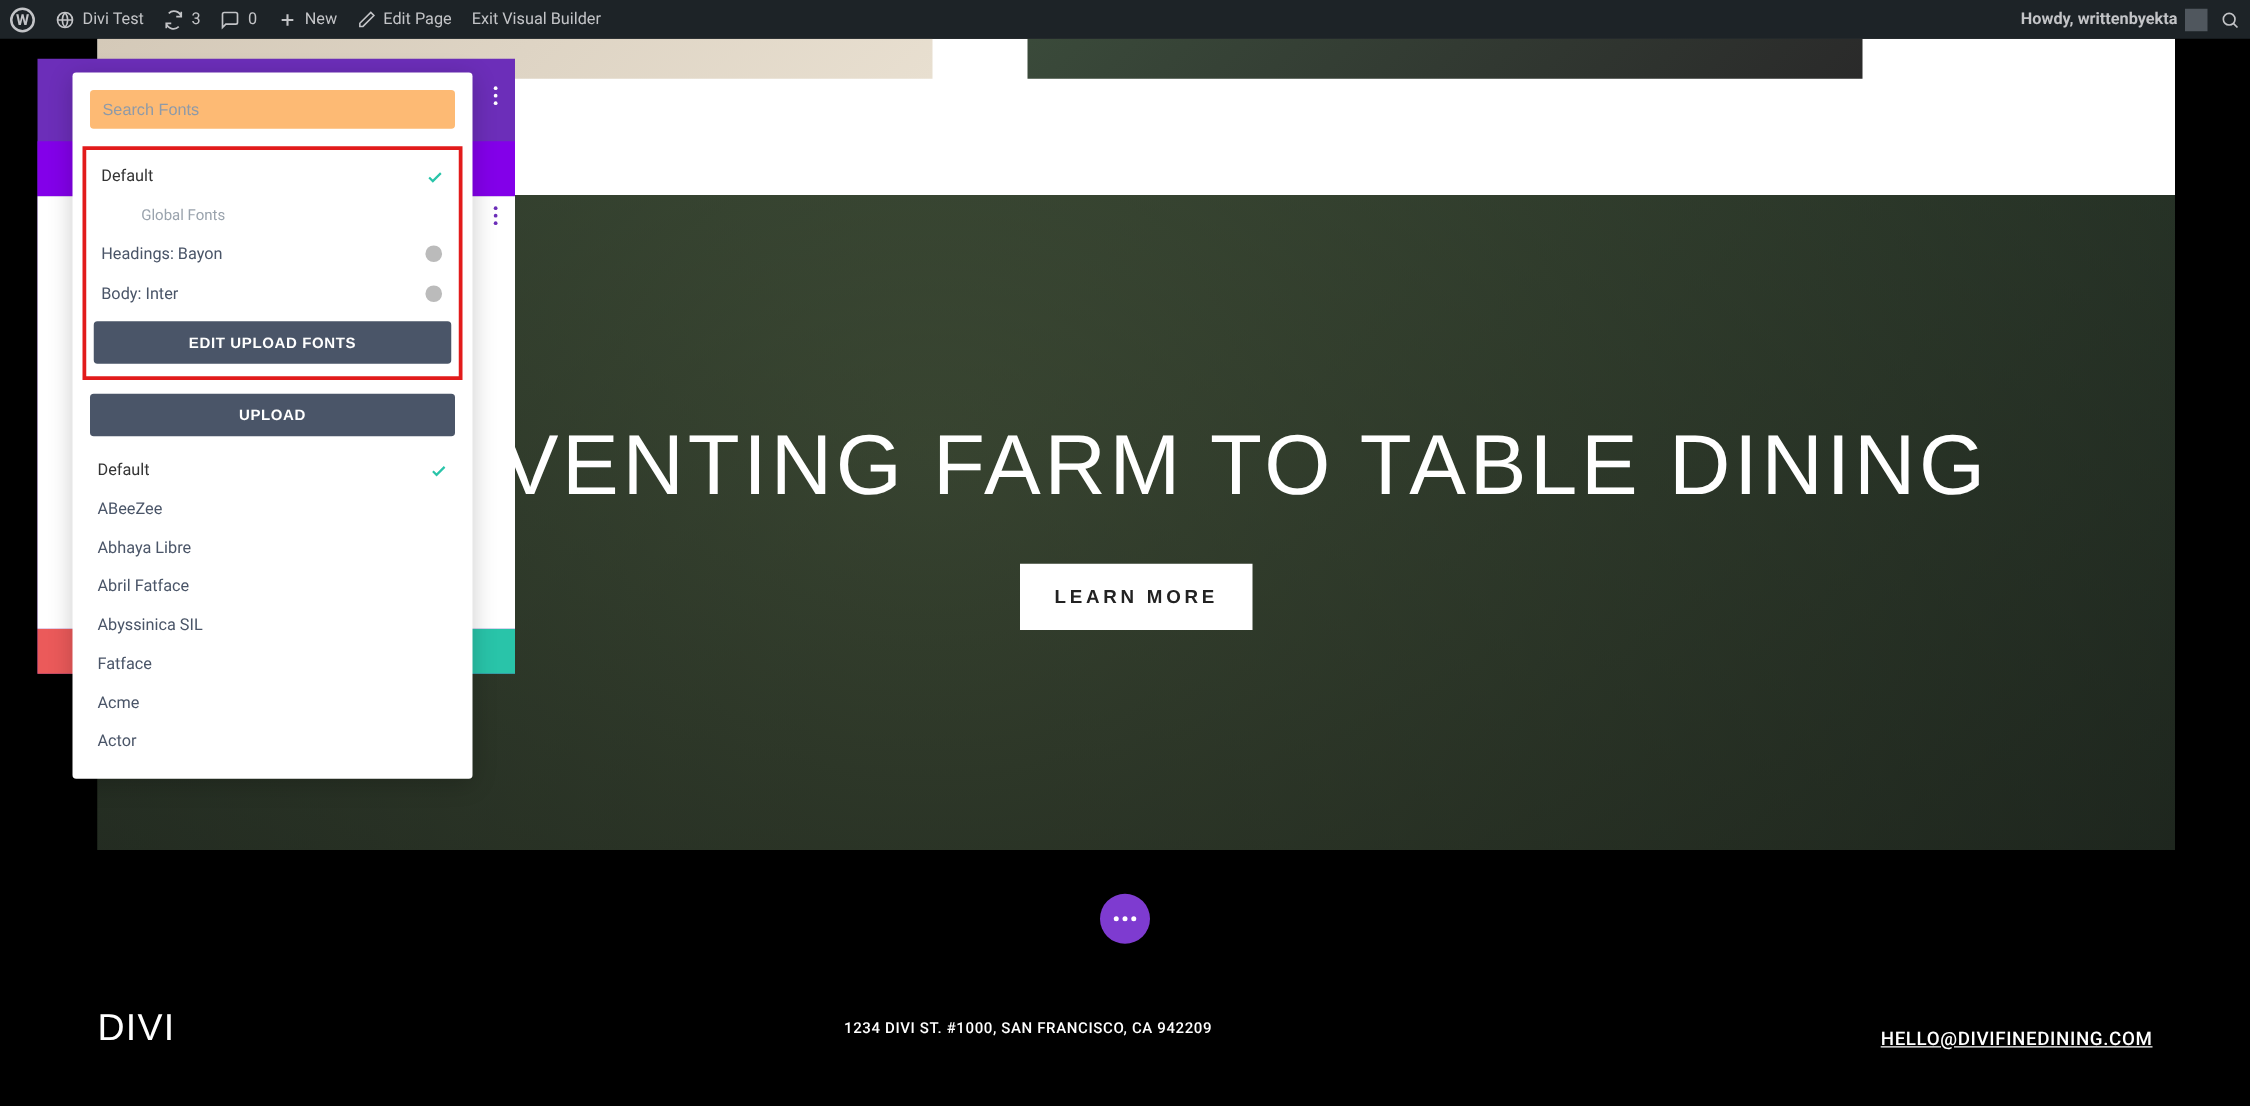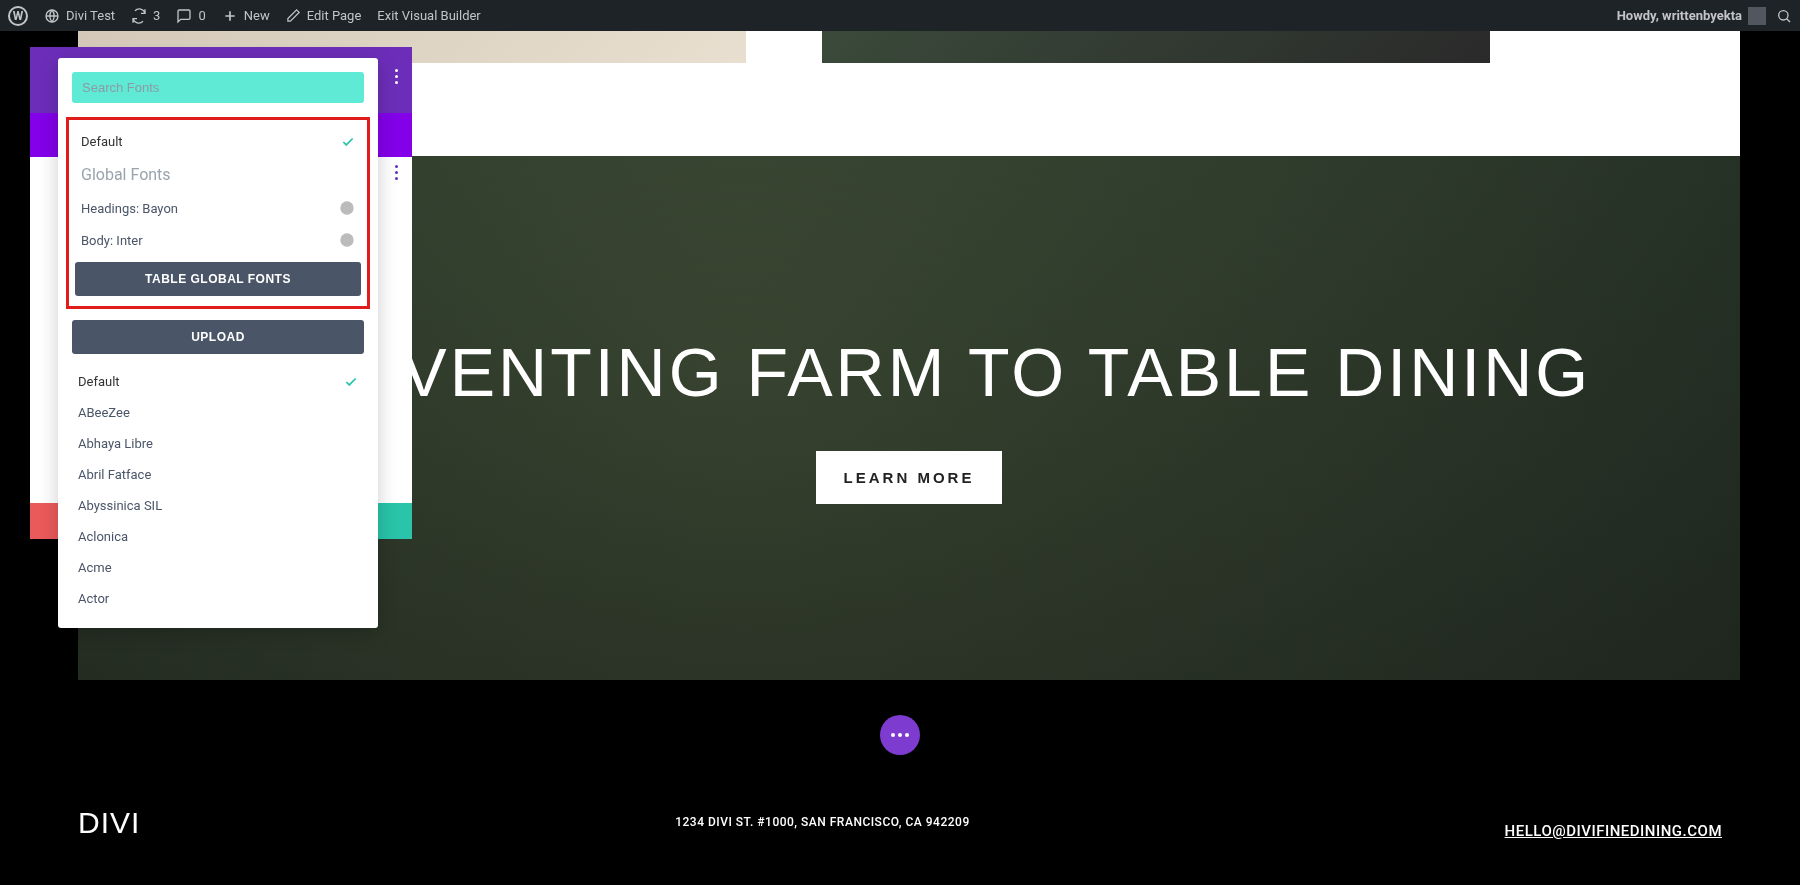--- a/index.html
+++ b/index.html
@@ -38,28 +38,28 @@
 .divi-body { background: #fff; min-height: 346px; position: relative; }
 .divi-footer { display: flex; height: 36px; }
 .divi-footer .red { flex: 1; background: #eb5a5a; }
 .divi-footer .teal { flex: 1; background: #29c4a9; }
 .divi-dots2 { position: absolute; right: 14px; top: 8px; display: flex; flex-direction: column; gap: 3px; cursor: pointer; z-index: 10; }
 .divi-dots2 span { width: 3px; height: 3px; border-radius: 50%; background: #6c2eb9; }
 
 
 .font-dropdown { position: absolute; top: 58px; left: 58px; width: 320px; background: #fff; box-shadow: 0 4px 20px rgba(0,0,0,0.2); z-index: 600; border-radius: 3px; overflow: hidden; }
 .search-box { padding: 14px; }
-.search-input { width: 100%; padding: 8px 10px; border: none; background: #5eead4; border-radius: 3px; font-size: 13px; color: #4a5568; outline: none; }
+.search-input { width: 100%; padding: 8px 10px; border: none; background: #fdba74; border-radius: 3px; font-size: 13px; color: #4a5568; outline: none; }
 .search-input::placeholder { color: #8e9aa8; }
 .highlight-box { margin: 0 8px; border: 3px solid #e21b1b; padding: 6px 6px 10px 6px; }
 .font-item { display: flex; align-items: center; justify-content: space-between; padding: 8px 6px; font-size: 13px; color: #4a5568; cursor: pointer; }
 .font-item.selected { color: #333; }
 .check-ic { color: #29c4a9; }
 .globe-ic { color: #bbb; width: 16px; height: 16px; }
-.section-label { font-size: 16px; color: #9aa3ad; padding: 8px 6px; }
+.section-label { font-size: 12px; color: #9aa3ad; padding: 8px 6px; margin-left: 32px; }
 .edit-global-btn { width: 100%; margin-top: 6px; padding: 10px; background: #4a5568; color: #fff; border: none; font-size: 12px; font-weight: 600; letter-spacing: 0.5px; cursor: pointer; border-radius: 3px; }
 .upload-section { padding: 11px 14px 8px 14px; }
 .upload-btn { width: 100%; padding: 10px; background: #4a5568; color: #fff; border: none; font-size: 12px; font-weight: 600; letter-spacing: 0.5px; cursor: pointer; border-radius: 3px; }
 .font-list { padding: 4px 14px 14px 14px; }
 .font-list .font-item { padding: 8px 6px; }
 
 svg { display: block; }
 </style>
 </head>
 <body>
@@ -178,21 +178,21 @@
       <svg class="globe-ic" viewBox="0 0 24 24" fill="currentColor">
           <circle cx="12" cy="12" r="10"></circle>
         </svg>
     </div>
     <div class="font-item">
       <span>Body: Inter</span>
       <svg class="globe-ic" viewBox="0 0 24 24" fill="currentColor">
           <circle cx="12" cy="12" r="10"></circle>
         </svg>
     </div>
-    <button class="edit-global-btn">TABLE GLOBAL FONTS</button>
+    <button class="edit-global-btn">EDIT UPLOAD FONTS</button>
   </div>
 
   <div class="upload-section">
     <button class="upload-btn">UPLOAD</button>
   </div>
 
   <div class="font-list">
     <div class="font-item selected">
       <span>Default</span>
       <svg class="check-ic" width="14" height="14" viewBox="0 0 24 24" fill="none" stroke="currentColor" stroke-width="3">
@@ -205,21 +205,21 @@
     <div class="font-item">
         <span>Abhaya Libre</span>
       </div>
     <div class="font-item">
         <span>Abril Fatface</span>
       </div>
     <div class="font-item">
         <span>Abyssinica SIL</span>
       </div>
     <div class="font-item">
-        <span>Aclonica</span>
+        <span>Fatface</span>
       </div>
     <div class="font-item">
         <span>Acme</span>
       </div>
     <div class="font-item">
         <span>Actor</span>
       </div>
   </div>
 </div>
 

